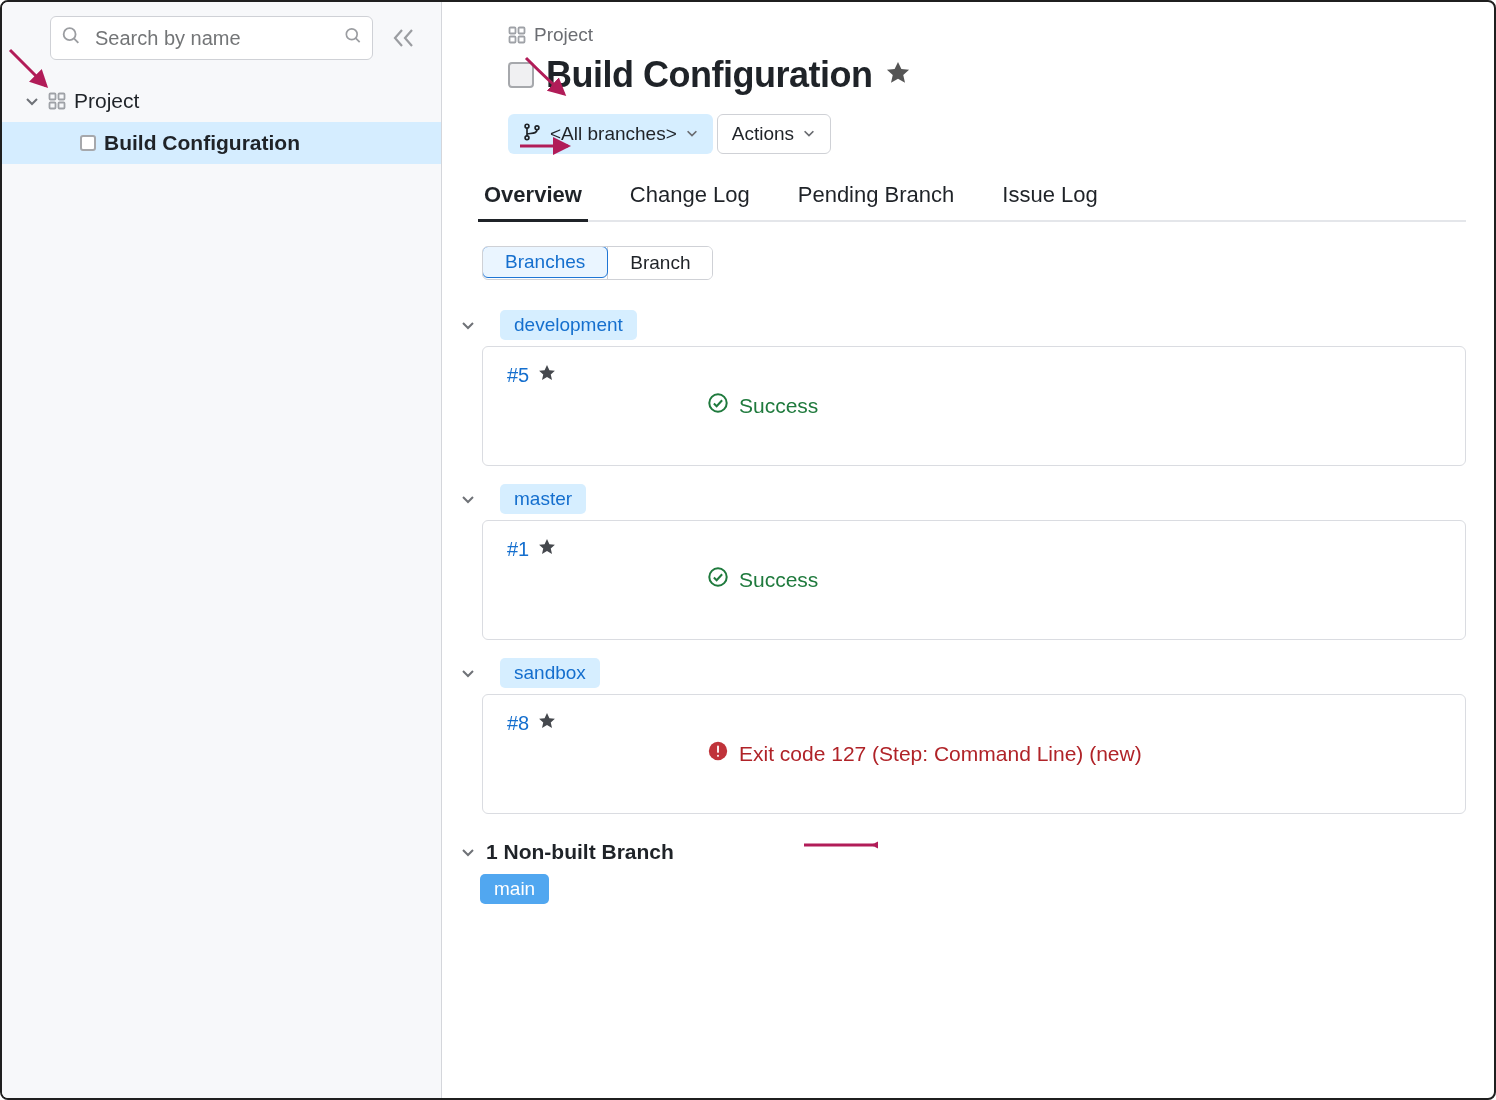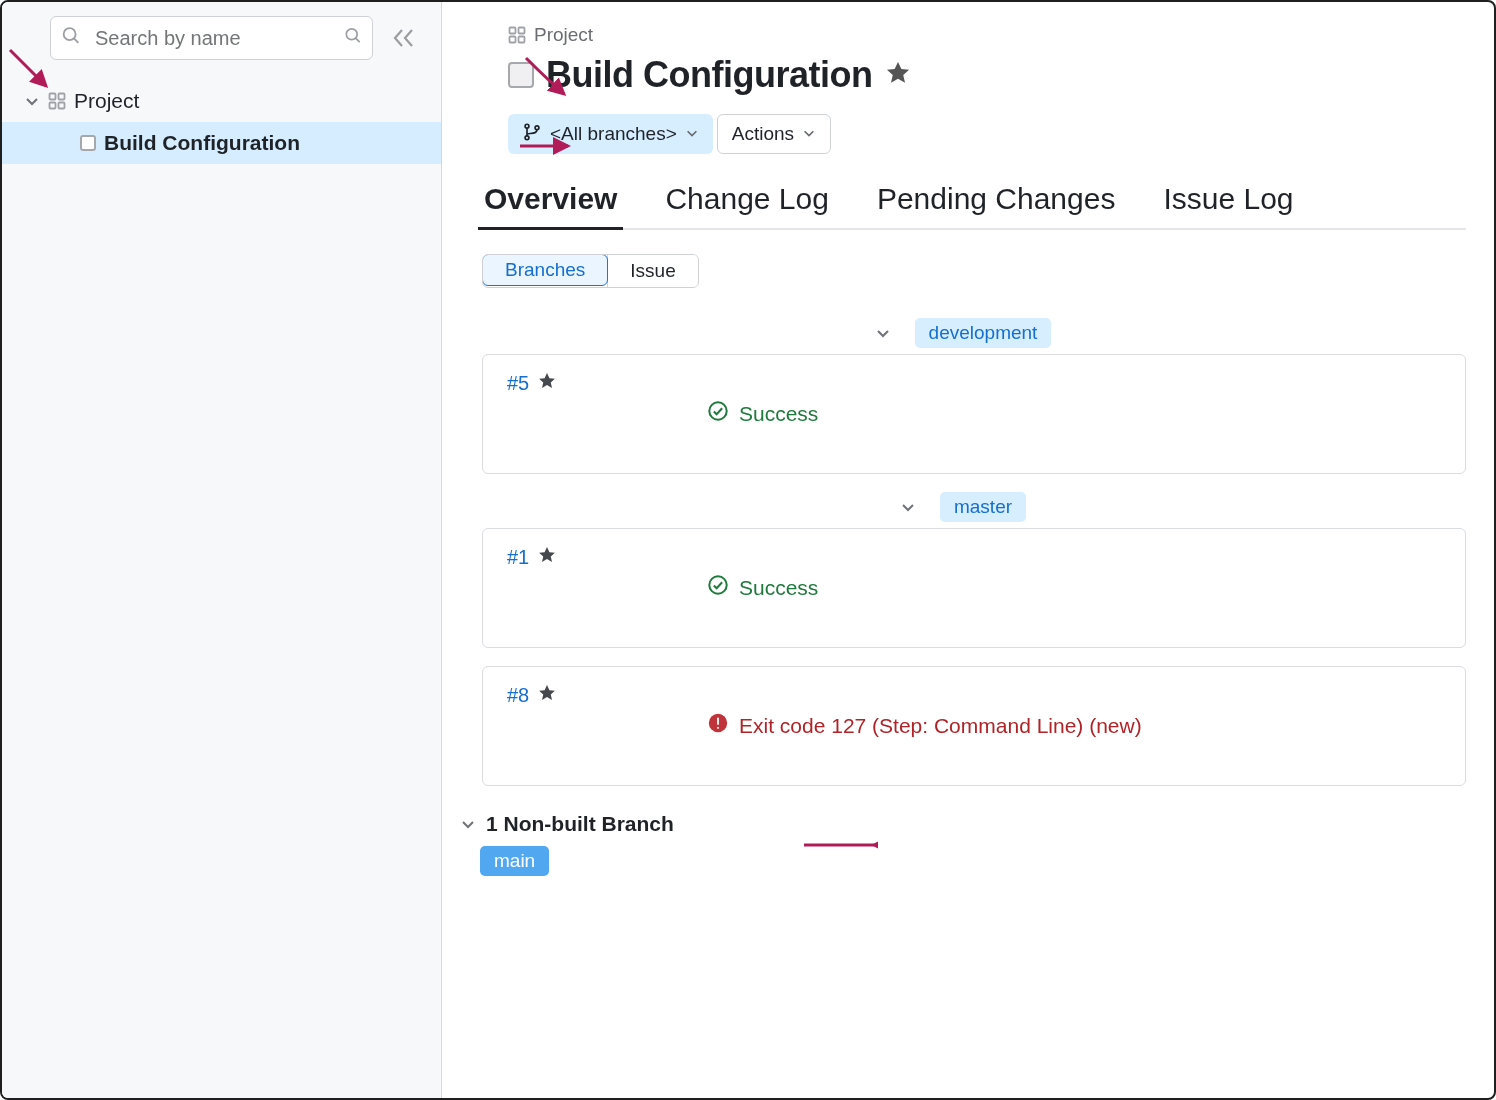--- a/index.html
+++ b/index.html
@@ -25,30 +25,30 @@
   .page-title-row { display: flex; align-items: center; gap: 12px; margin-bottom: 18px; margin-left: 26px;}
   .page-title-row .square-icon { width: 26px; height: 26px; border-width: 2px; border-radius: 4px; background:#f0f0f2; }
   .page-title { font-size: 36px; font-weight: 800; letter-spacing: -0.5px; }
   .fav-star { color: #555; }
   .controls-row { display: flex; gap: 4px; align-items: center; margin-bottom: 28px; margin-left: 26px;}
   .chip { display: inline-flex; align-items: center; gap: 8px; height: 40px; padding: 0 14px; border-radius: 6px; font-size: 19px; cursor: pointer; }
   .chip.branches { background: #d6eeff; color: #1f2328; }
   .chip.actions { border: 1px solid #cfd1d6; background: #fff; color: #1f2328; }
   .chip .caret { color: #6b6d72; }
   .tabs { display: flex; gap: 44px; border-bottom: 2px solid #e4e6ea; margin-bottom: 24px; padding-left:4px; margin-left:-4px;}
-  .tab { padding: 0 2px 12px 2px; font-size: 30px; color: #1f2328; cursor: pointer; position: relative; }
+  .tab { padding: 0 2px 12px 2px; font-size: 22px; color: #1f2328; cursor: pointer; position: relative; }
   .tab.active { font-weight: 800; }
   .tab.active::after { content: ""; position: absolute; left: -4px; right: -4px; bottom: -2px; height: 3px; background: #1f2328; }
   .seg { display: inline-flex; border: 1px solid #cfd1d6; border-radius: 6px; overflow: hidden; margin-bottom: 24px; background:#fff;}
   .seg-btn { height: 32px; padding: 0 22px; font-size: 19px; background: #fff; display:flex; align-items:center; cursor:pointer; }
   .seg-btn + .seg-btn { border-left: 1px solid #cfd1d6; }
   .seg-btn.active { background: #eaf5ff; color: #156fce; border: 1px solid #1f75d4; border-radius:6px; margin:-1px; z-index:1; position:relative;}
   .section-head { display: flex; align-items: center; gap: 10px; font-weight: 800; font-size: 21px; margin: 8px 0 8px -22px; }
   .branch-block { margin: 6px 0 18px 0; }
-  .branch-head { display:flex; align-items:center; gap:24px; margin-left:-22px; margin-bottom:6px;justify-content:center; }
+  .branch-head { display:flex; align-items:center; gap:24px; margin-left:-22px; margin-bottom:6px; }
   .branch-tag { display: inline-flex; align-items: center; background: #d6eeff; color: #156fce; border-radius: 5px; padding: 4px 14px; font-size: 19px; cursor:pointer; }
   .branch-tag.solid { background: #51a7f0; color: #fff; }
   .build-card { border: 1px solid #dadce1; border-radius: 6px; padding: 16px 20px 46px 24px; display:flex; align-items:flex-start; gap: 0;}
   .build-id-col { width: 200px; display:flex; align-items:center; gap:8px; }
   .build-id { color: #156fce; font-size: 20px; cursor:pointer; }
   .pin-star { color: #45484d; cursor:pointer; }
   .status { display: flex; align-items: center; gap: 10px; font-size: 21px; margin-top: 29px; }
   .status.ok { color: #1f7a3d; }
   .status.err { color: #b02328; }
   .ico-ok { color:#1f7a3d; }
@@ -181,30 +181,30 @@
           <svg width="14" height="14" viewBox="0 0 16 16" fill="none" stroke="currentColor" stroke-width="2">
               <polyline points="3,6 8,11 13,6"></polyline>
             </svg>
         </span>
       </div>
     </div>
 
     <div class="tabs">
       <div class="tab active"><span>Overview</span></div>
       <div class="tab"><span>Change Log</span></div>
-      <div class="tab"><span>Pending Changes</span></div>
+      <div class="tab"><span>Pending Branch</span></div>
       <div class="tab"><span>Issue Log</span></div>
     </div>
 
     <div class="seg">
       <div class="seg-btn active">
           <span>Branches</span>
         </div>
       <div class="seg-btn">
-          <span>Issue</span>
+          <span>Branch</span>
         </div>
     </div>
 
 
     
     <div class="branch-block">
       <div class="branch-head">
         <span class="chevron">
             <svg width="16" height="16" viewBox="0 0 16 16" fill="none" stroke="#6f7277" stroke-width="2">
               <polyline points="3,6 8,11 13,6"></polyline>
@@ -255,20 +255,30 @@
                 <circle cx="12" cy="12" r="9.5"></circle>
                 <polyline points="7.5,12.5 10.5,15.5 16.5,9"></polyline>
               </svg></span>
           <span>Success</span>
         </div>
       </div>
     </div>
 
     
     <div class="branch-block">
+      <div class="branch-head">
+        <span class="chevron">
+            <svg width="16" height="16" viewBox="0 0 16 16" fill="none" stroke="#6f7277" stroke-width="2">
+              <polyline points="3,6 8,11 13,6"></polyline>
+            </svg>
+          </span>
+        <span class="branch-tag">
+            <span>sandbox</span>
+          </span>
+      </div>
       <div class="build-card">
         <div class="build-id-col">
           <span class="build-id">#8</span>
           <span class="pin-star"><svg width="20" height="20" viewBox="0 0 24 24" fill="currentColor">
                 <path d="M12 2.5l2.9 6.1 6.6.6-5 4.5 1.5 6.6L12 16.9 6 20.3l1.5-6.6-5-4.5 6.6-.6L12 2.5z"></path>
               </svg></span>
         </div>
         <div class="status err">
           <span class="ico-err"><svg width="22" height="22" viewBox="0 0 24 24">
                 <circle cx="12" cy="12" r="10" fill="#c0333a"></circle>

